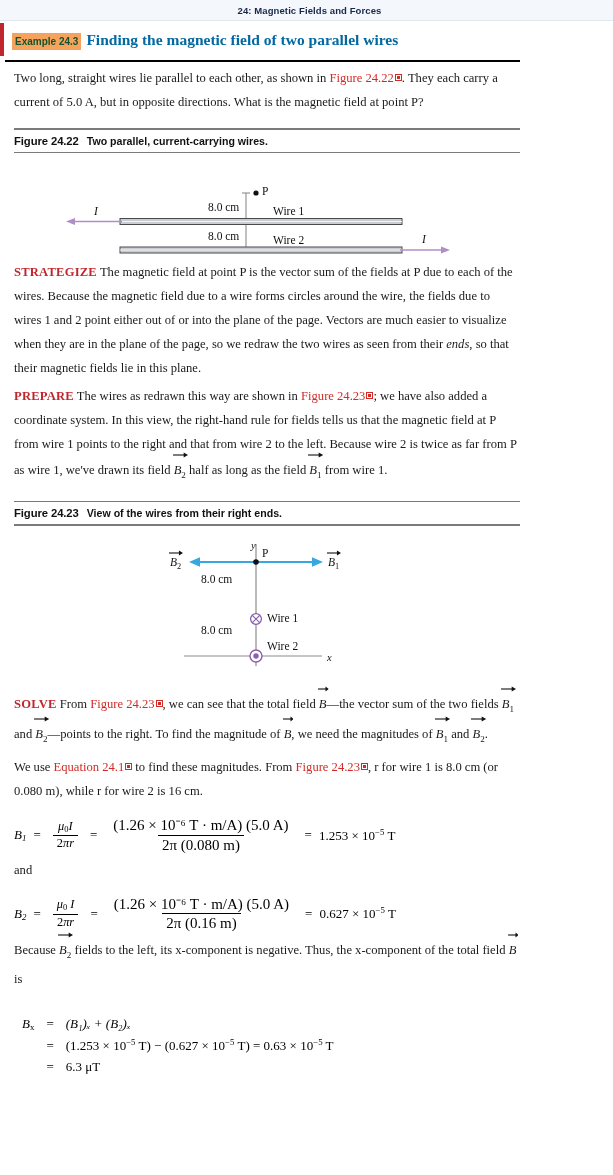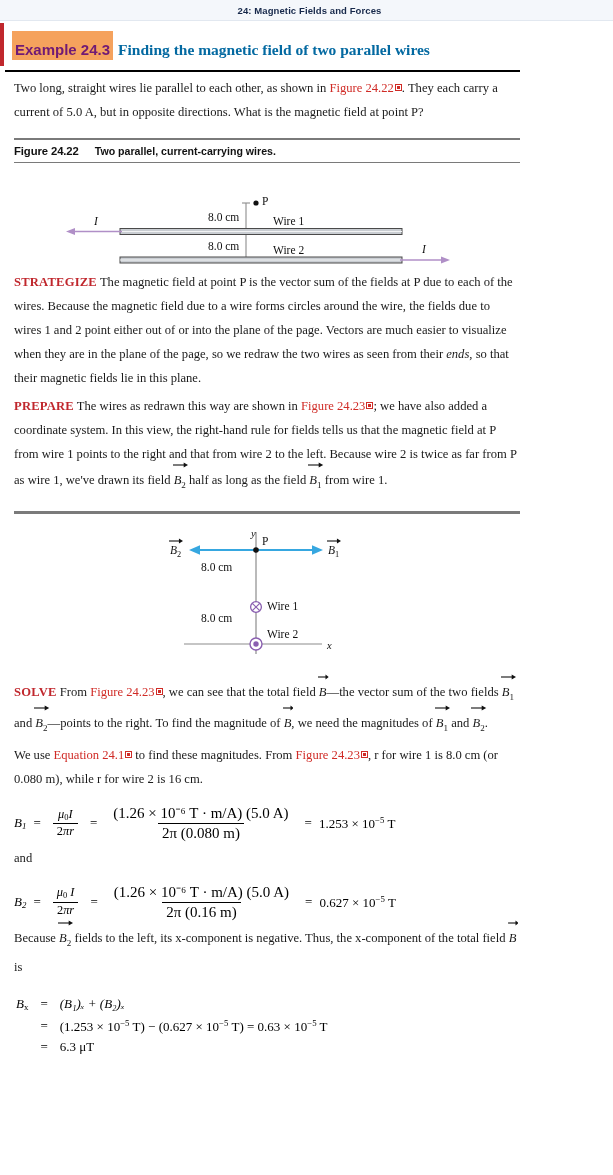--- a/index.html
+++ b/index.html
@@ -41,23 +41,23 @@
     position: absolute;
     left: 0; top: 0; bottom: 0;
     width: 3.5px;
     background: #c0272d;
   }
   .ex-label {
     display: inline-block;
     background: #f5a25d;
     font-family: "Liberation Sans", sans-serif;
     font-weight: bold;
-    font-size: 15px;
-    color: #701a75;
-    padding: 11px 3px 2px 3px;
+    font-size: 10px;
+    color: #14532d;
+    padding: 4px 3px 2px 3px;
     line-height: 1.05;
     vertical-align: baseline;
   }
   .ex-title {
     font-family: "Liberation Serif", serif;
     font-weight: bold;
     font-size: 15.5px;
     color: #0369a1;
     margin-left: 5px;
   }
@@ -109,21 +109,21 @@
     margin: 0 93px 0 14px;
   }
   .fig-caption {
     padding: 5px 0 5px 14px;
     font-family: "Liberation Sans", sans-serif;
     font-size: 11.3px;
     font-weight: bold;
     color: #111;
   }
   .fig-caption .num { letter-spacing: -.1px; }
-  .fig-caption .cap { margin-left: 16px; font-size: 10.6px; }
+  .fig-caption .cap { margin-left: 8px; font-size: 10.6px; }
   .fig-body { position: relative; }
 
   
   #fig22 { height: 103px; }
   #fig23 { height: 160px; }
   .art { position:absolute; left:0; top:0; }
 
   .ftext {
     position: absolute;
     font-family: "Liberation Serif", serif;
@@ -149,21 +149,21 @@
     align-items: center;
     vertical-align: middle;
     margin: 0 5px;
     line-height: 1.12;
   }
   .frac .num-t { padding: 0 4px 1px 4px; font-size: 12.4px; text-align: right; }
   .frac .den-t { padding: 1px 4px 0 4px; font-size: 12.4px; border-top: 1.1px solid #000; }
   .frac.big .num-t, .frac.big .den-t { font-size: 15px; }
   .eqsign { margin: 0 7px; }
 
-  .bx-table { margin-top: 14px; padding-left: 14px; font-size: 13px; }
+  .bx-table { margin-top: 22px; padding-left: 20px; font-size: 13px; }
   .bx-table td { padding: 1.5px 0; font-family: "Liberation Serif", serif; }
   .bx-table td.op { padding: 0 10px; text-align: center; }
 
   sup.e { font-size: .68em; vertical-align: .55em; }
   sub.e { font-size: .68em; vertical-align: -.25em; }
 </style>
 </head>
 <body>
 
 <div class="chapter-bar">
@@ -234,20 +234,23 @@
         </span><span>B</span><sub class="s">2</sub></span><span> half as long as the field </span><span class="vec"><span class="arr">
           <svg viewBox="0 0 20 6" preserveAspectRatio="none">
             <line x1="0" y1="3" x2="16" y2="3" stroke="#111" stroke-width="1.1"></line>
             <polygon points="20,3 14,0.6 14,5.4" fill="#111"></polygon>
           </svg>
         </span><span>B</span><sub class="s">1</sub></span><span> from wire 1.</span></p>
 </div>
 
 <div class="fig-wrap">
   <div class="fig-rule-top"></div>
+  <div class="fig-caption">
+    <span class="num">Figure 24.23</span><span class="cap">View of the wires from their right ends.</span>
+  </div>
   <div class="fig-rule-bot"></div>
 
   <div class="fig-body" id="fig23">
     <svg class="art" width="613" height="160" viewBox="0 0 613 160">
 
       <line x1="256" y1="18" x2="256" y2="140" stroke="#8c8c8c" stroke-width="1.2"></line>
 
       <line x1="184" y1="130" x2="322" y2="130" stroke="#8c8c8c" stroke-width="1.2"></line>
 
       <line x1="196" y1="36" x2="316" y2="36" stroke="#36a7e0" stroke-width="2.2"></line>

